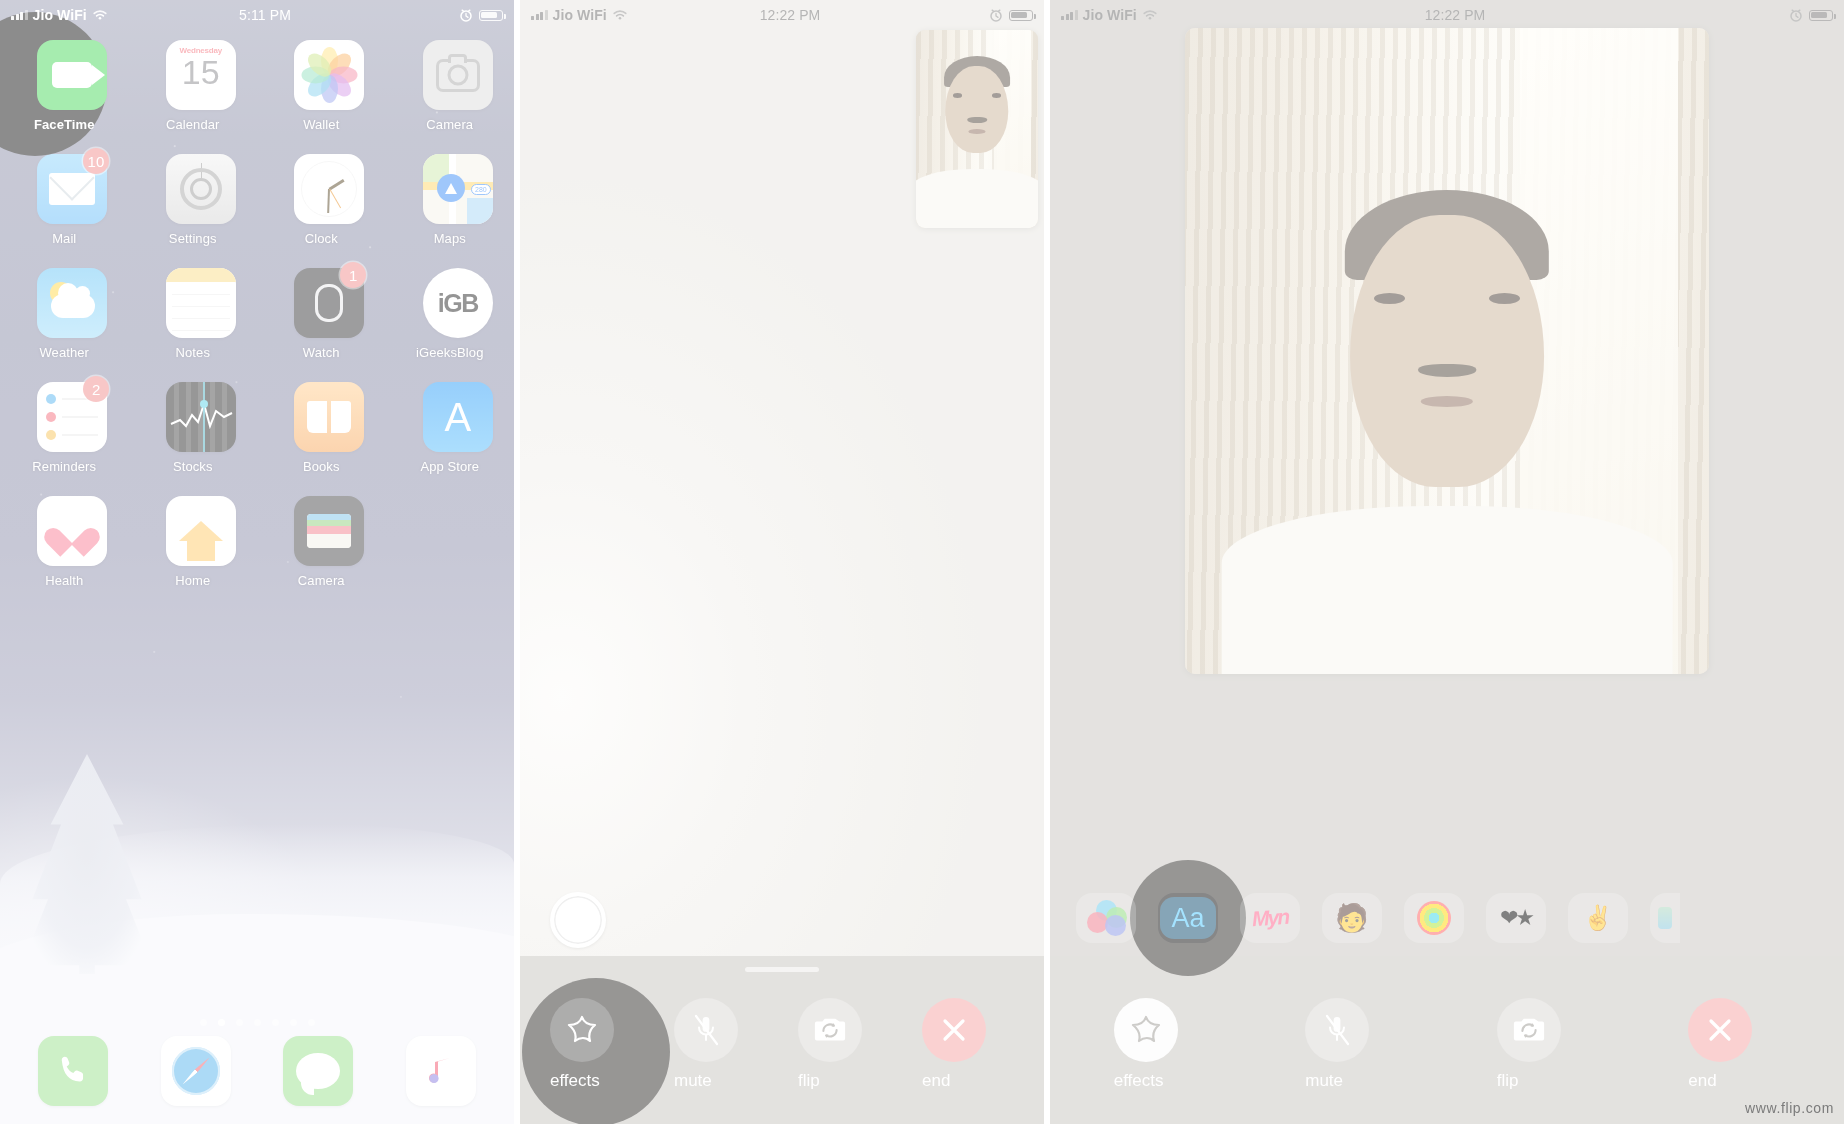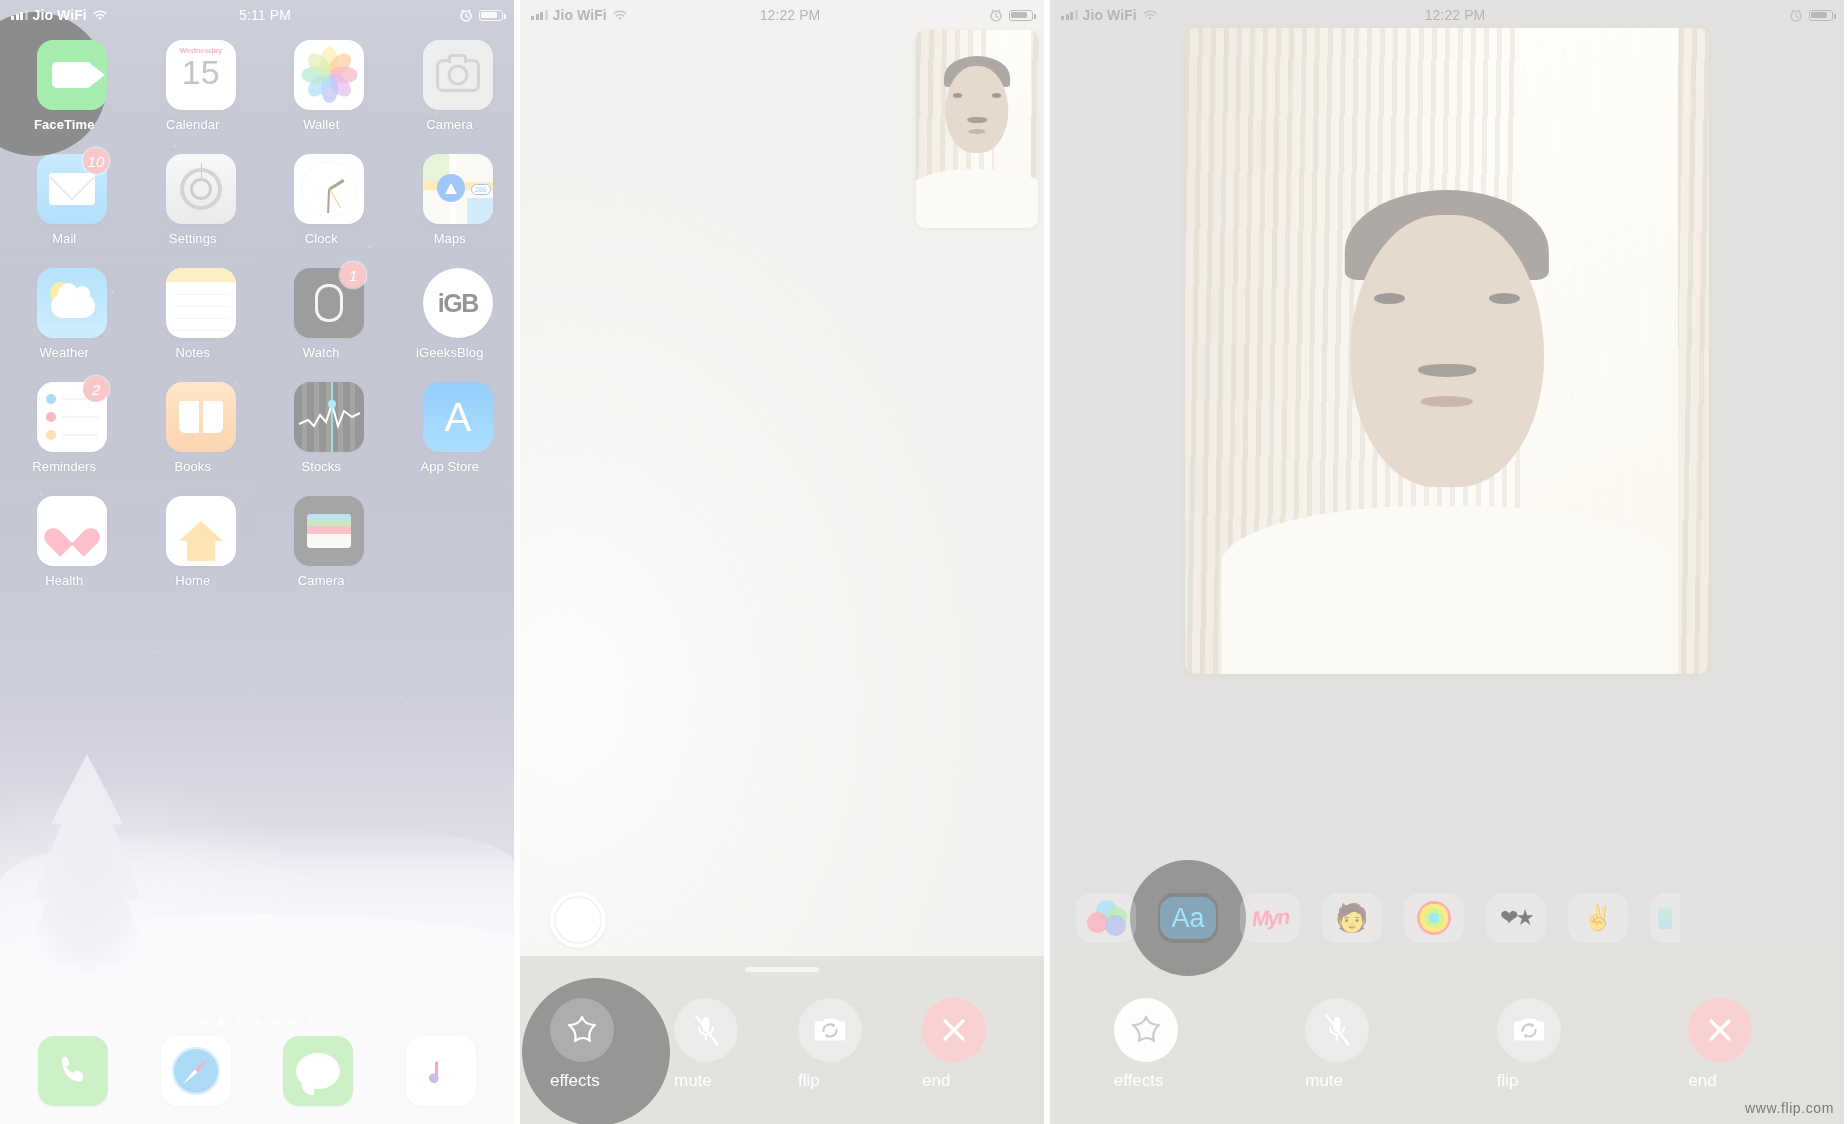--- a/index.html
+++ b/index.html
@@ -129,21 +129,20 @@
   }
   .badge {
     position:absolute; top:-6px; right:-2px;
     min-width:26px; height:26px; border-radius:13px;
     background:#f08e8e; color:#fff;
     font-size:15px; font-weight:500;
     display:flex; align-items:center; justify-content:center;
     padding:0 5px;
     z-index:5;
     box-shadow:0 0 0 1.5px rgba(255,255,255,.45);
-    font-style:italic;
   }
   .iconwrap { position:relative;padding-left:16px; }
 
   
   .tap-highlight {
     position:absolute;
     border-radius:50%;
     background:#191919;
     z-index:2;
   }
@@ -599,49 +598,49 @@
                 <i class="bar"></i>
               </span>
           </div>
           <div class="badge">2</div>
         </div>
         <div class="app-label">Reminders</div>
       </div>
 
       <div class="app">
         <div class="iconwrap">
-            <div class="app-icon ic-books">
-              <div class="bk"></div>
-            </div>
-          </div>
-        <div class="app-label">Books</div>
-      </div>
-
-      <div class="app">
-        <div class="iconwrap">
             <div class="app-icon ic-stocks">
           <svg viewBox="0 0 70 70" width="70" height="70">
             <g opacity=".2" fill="#bbb">
                   <rect x="8" y="0" width="5" height="70"></rect>
                   <rect x="20" y="0" width="5" height="70"></rect>
                   <rect x="32" y="0" width="5" height="70"></rect>
                   <rect x="44" y="0" width="5" height="70"></rect>
                   <rect x="56" y="0" width="5" height="70"></rect>
                 </g>
             <path d="M5 42 L14 38 L20 44 L26 33 L32 40 L38 22 L44 44 L50 29 L58 35 L66 31" stroke="#fff" stroke-width="2" fill="none"></path>
             <line x1="38" y1="0" x2="38" y2="70" stroke="#5ed3e8" stroke-width="1.6"></line>
             <circle cx="38" cy="22" r="4" fill="#5ed3e8"></circle>
           </svg>
         </div>
           </div>
         <div class="app-label">Stocks</div>
       </div>
 
       <div class="app">
         <div class="iconwrap">
+            <div class="app-icon ic-books">
+              <div class="bk"></div>
+            </div>
+          </div>
+        <div class="app-label">Books</div>
+      </div>
+
+      <div class="app">
+        <div class="iconwrap">
             <div class="app-icon ic-appstore">
           <span class="a">A</span>
         </div>
           </div>
         <div class="app-label">App Store</div>
       </div>
 
       <div class="app">
         <div class="iconwrap">
             <div class="app-icon ic-health">

